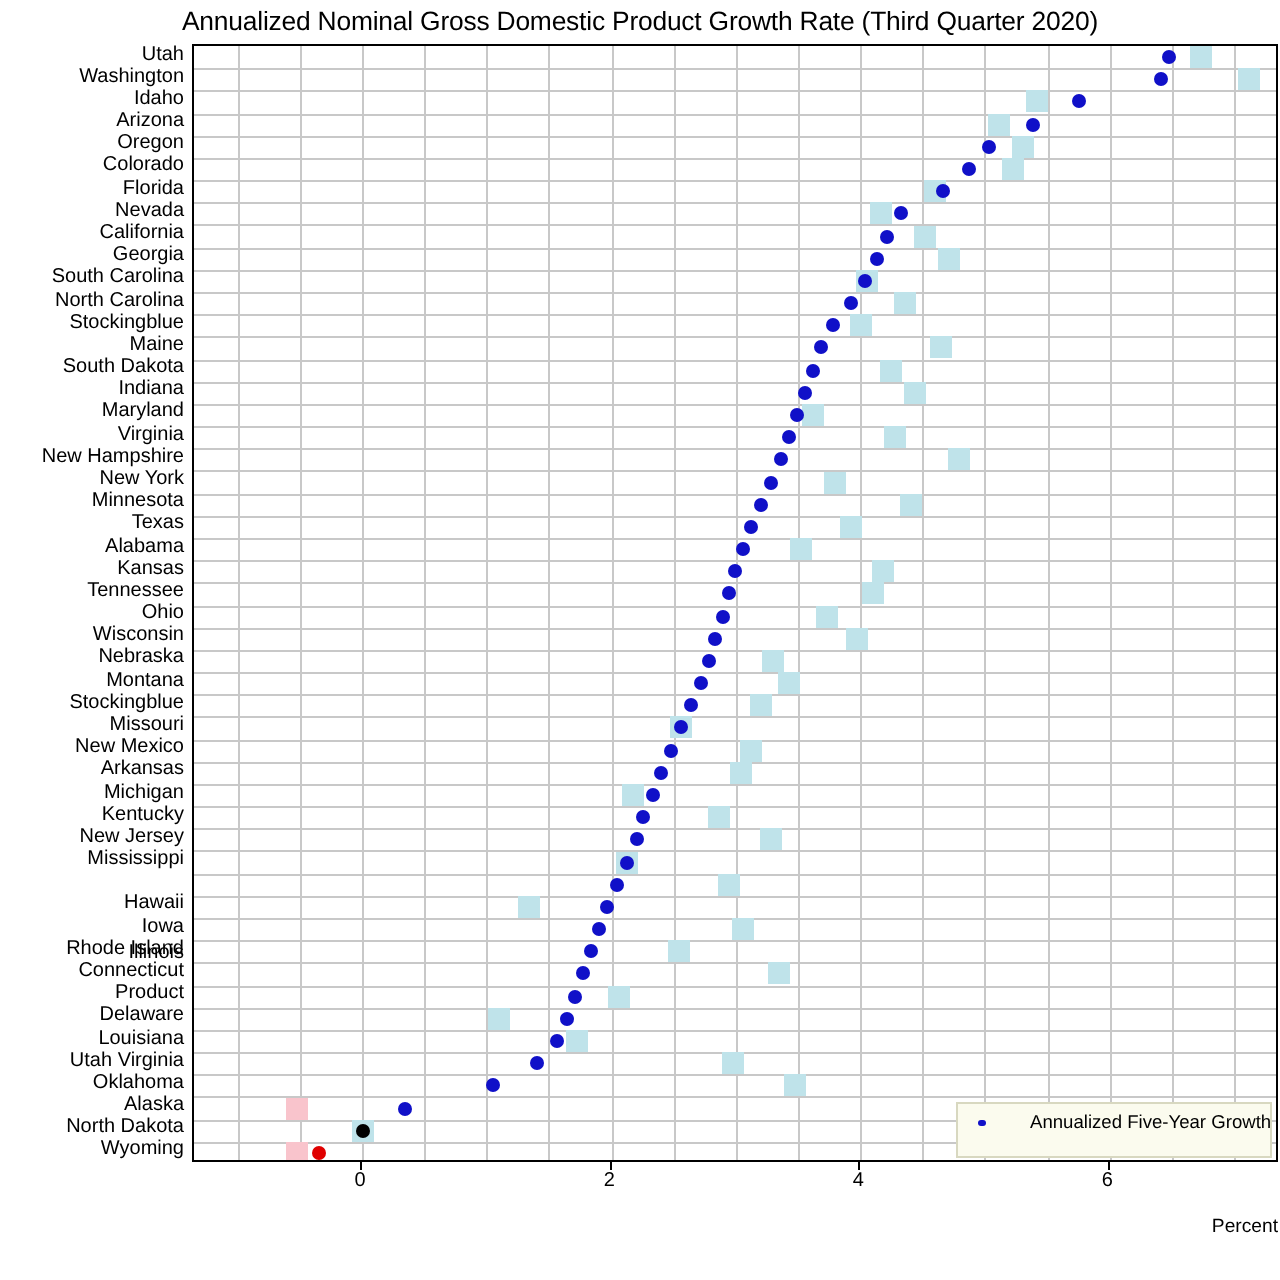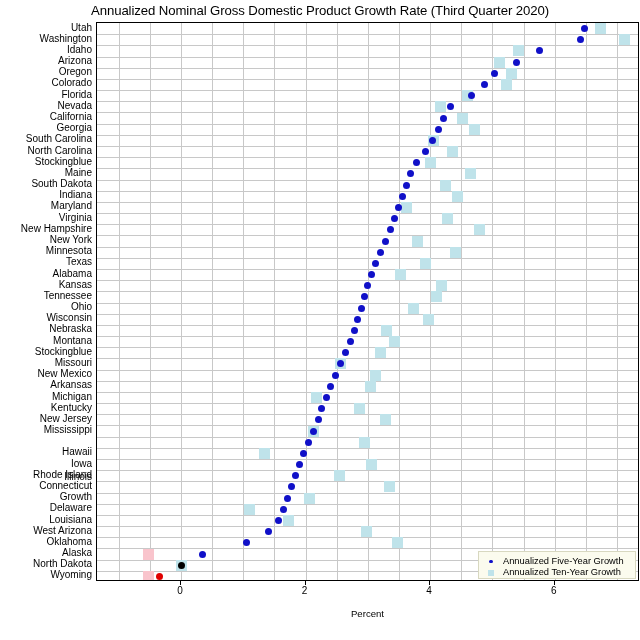--- a/index.html
+++ b/index.html
@@ -102,21 +102,21 @@
     top: 581px;
     width: 1px;
     height: 4px;
     background: #000000;
   }
   .xaxis-label {
     position: absolute;
     top: 608px;
     left: 96px;
     width: 543px;
-    text-align: center;
+    text-align: right;
     font-size: 9.6px;
     color: #000000;
   }
   .source-note {
     position: absolute;
     top: 624px;
     right: 4px;
     font-size: 9.3px;
     font-style: italic;
     color: #000000;
@@ -133,21 +133,21 @@
     box-sizing: border-box;
   }
   .legend-row {
     position: absolute;
     left: 0;
     width: 100%;
     height: 12px;
   }
   .legend-label {
     position: absolute;
-    left: 24px;
+    left: 36px;
     top: 0px;
     font-size: 9.3px;
     color: #000000;
     white-space: nowrap;
     line-height: 12px;
   }
   .legend-dot {
     position: absolute;
     left: 10px;
     top: 4.5px;
@@ -206,24 +206,24 @@
       <div class="ylabel" style="top: 358.35px;">Arkansas</div>
       <div class="ylabel" style="top: 369.53px;">Michigan</div>
       <div class="ylabel" style="top: 380.71px;">Kentucky</div>
       <div class="ylabel" style="top: 391.89px;">New Jersey</div>
       <div class="ylabel" style="top: 403.07px;">Mississippi</div>
       <div class="ylabel" style="top: 414.25px; margin-top: 36px;">Illinois</div>
       <div class="ylabel" style="top: 425.43px;">Hawaii</div>
       <div class="ylabel" style="top: 436.61px;">Iowa</div>
       <div class="ylabel" style="top: 447.79px;">Rhode Island</div>
       <div class="ylabel" style="top: 458.97px;">Connecticut</div>
-      <div class="ylabel" style="top: 470.15px;">Growth</div>
+      <div class="ylabel" style="top: 470.15px;">Product</div>
       <div class="ylabel" style="top: 481.33px;">Delaware</div>
       <div class="ylabel" style="top: 492.51px;">Louisiana</div>
-      <div class="ylabel" style="top: 503.69px;">West Arizona</div>
+      <div class="ylabel" style="top: 503.69px;">Utah Virginia</div>
       <div class="ylabel" style="top: 514.87px;">Oklahoma</div>
       <div class="ylabel" style="top: 526.05px;">Alaska</div>
       <div class="ylabel" style="top: 537.23px;">North Dakota</div>
       <div class="ylabel" style="top: 548.41px;">Wyoming</div>
     </div>
 
   <div id="plot-area">
       <div class="grid-v" style="left: 21.79px;"></div>
       <div class="grid-v" style="left: 52.93px;"></div>
       <div class="grid-v" style="left: 84.07px;"></div>
@@ -404,19 +404,15 @@
     </div>
 
   <div class="xaxis-label">Percent</div>
 
 
   <div id="legend">
     <div class="legend-row" style="top:3px;">
       <span class="legend-dot" style="background: rgb(16, 16, 200);"></span>
       <span class="legend-label">Annualized Five-Year Growth</span>
     </div>
-    <div class="legend-row" style="top:14px;">
-      <span class="legend-sq" style="background: rgb(191, 227, 234);"></span>
-      <span class="legend-label">Annualized Ten-Year Growth</span>
-    </div>
   </div>
 
 </div>
 
 </body></html>

